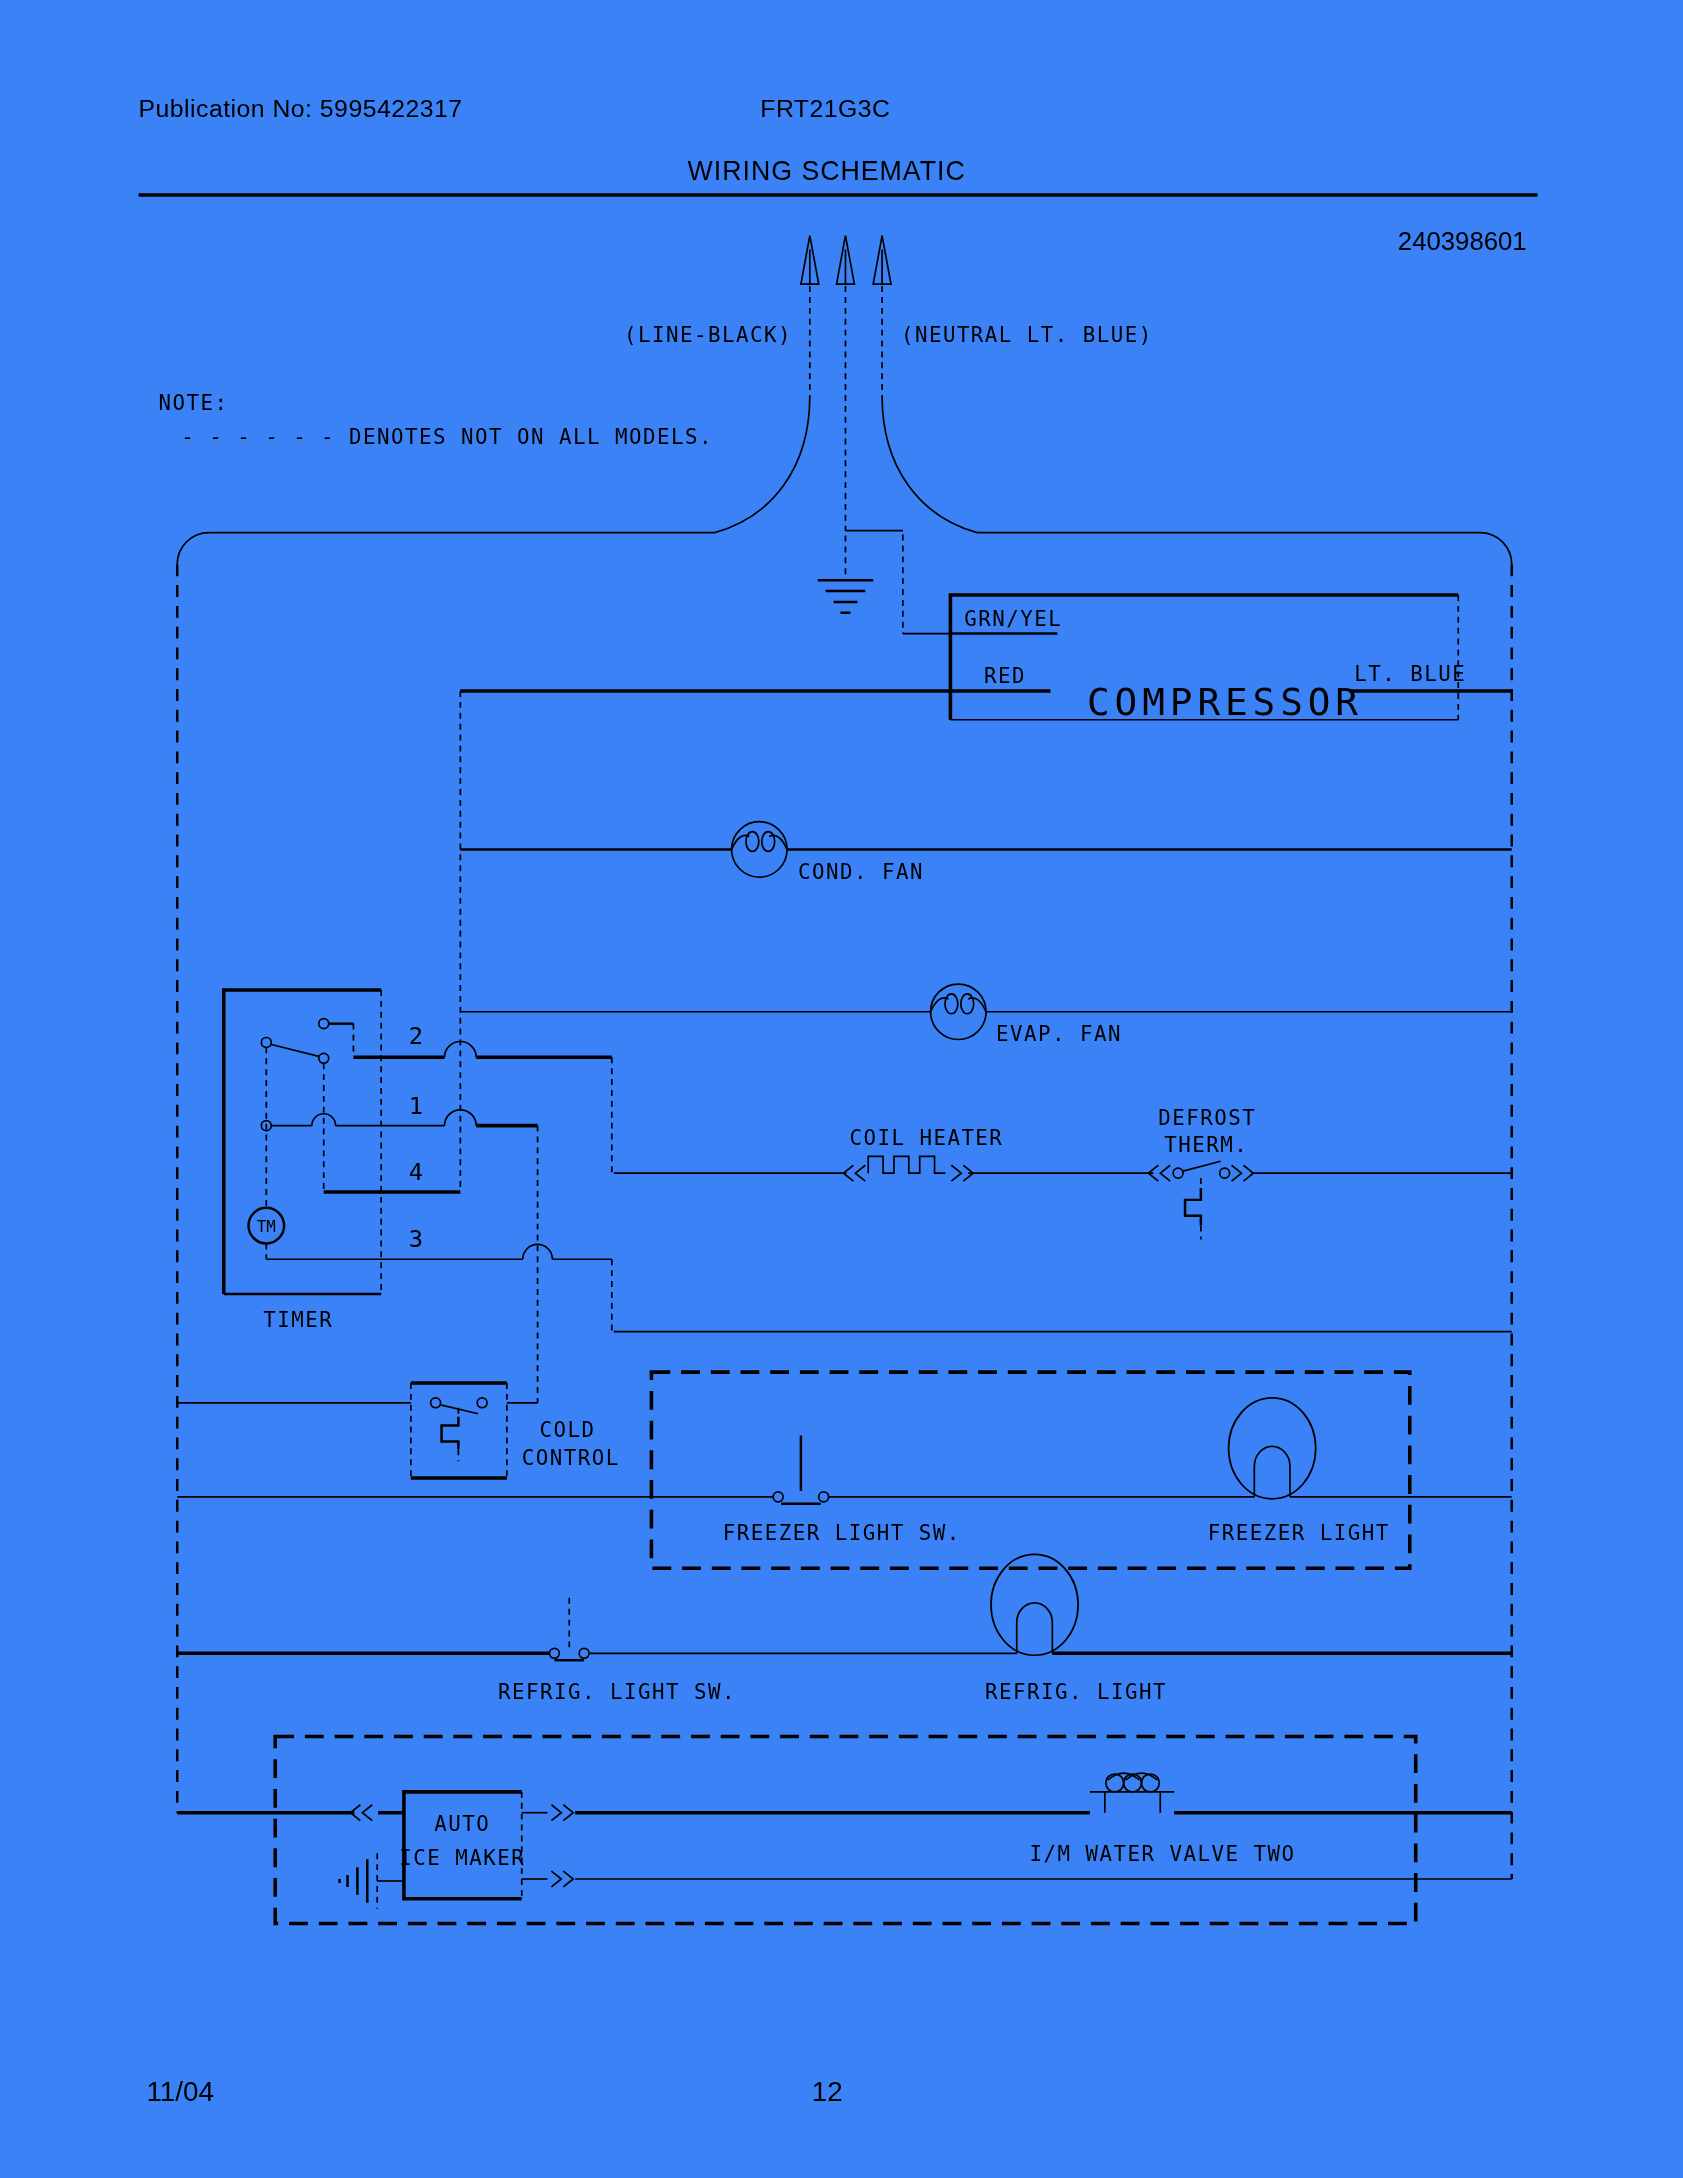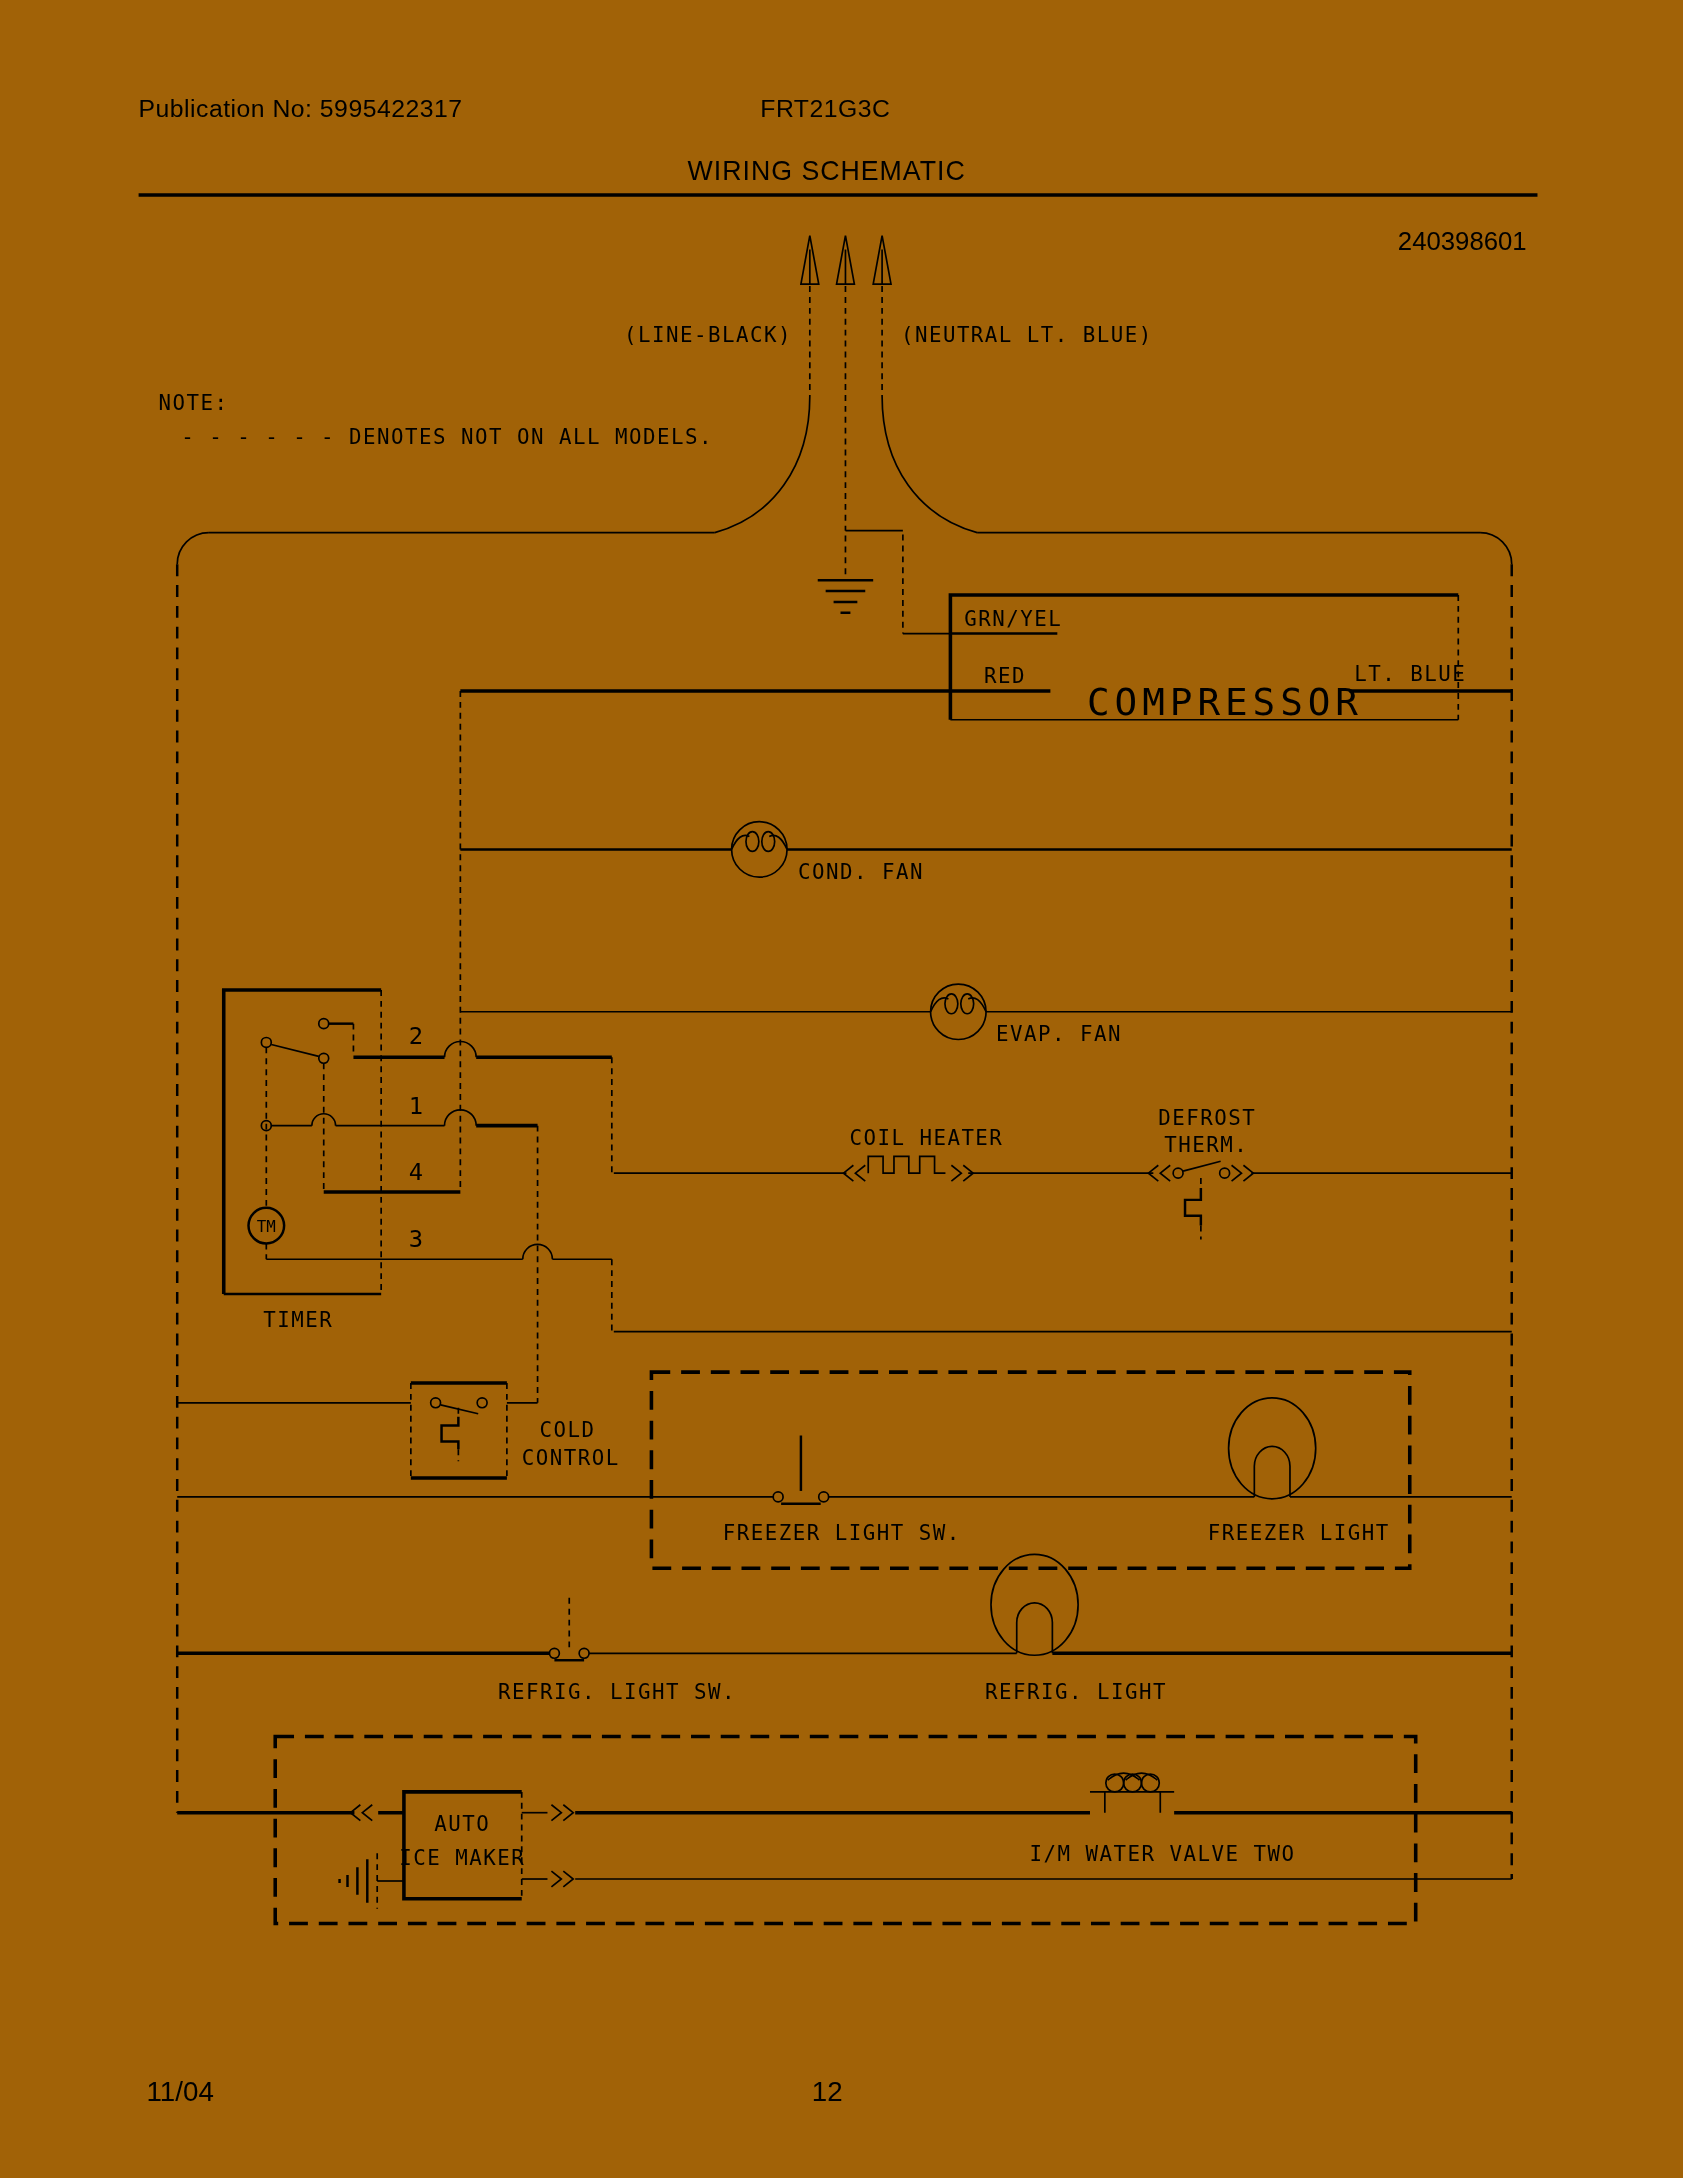--- a/index.html
+++ b/index.html
@@ -1,16 +1,16 @@
 <!DOCTYPE html>
 <html><head>
 <meta charset="utf-8">
 <style>
   html,body{margin:0;padding:0;background:#ffffff;}
-  .page{position:relative;width:1683px;height:2178px;background:#a16207;
+  .page{position:relative;width:1683px;height:2178px;background:#3b82f6;
         font-family:"DejaVu Sans Mono", monospace;}
   svg{position:absolute;left:0;top:0;}
   text{fill:#000;}
   .hdr{font-family:"Liberation Sans", sans-serif;font-size:25px;letter-spacing:0.5px;}
   .title{font-family:"Liberation Sans", sans-serif;font-size:27px;letter-spacing:1px;}
   .partno{font-family:"Liberation Sans", sans-serif;font-size:26px;}
   .lbl{font-size:21px;letter-spacing:1.5px;}
   .big{font-size:38px;letter-spacing:5px;}
   .num{font-size:24px;}
   .tm{font-size:16px;}

